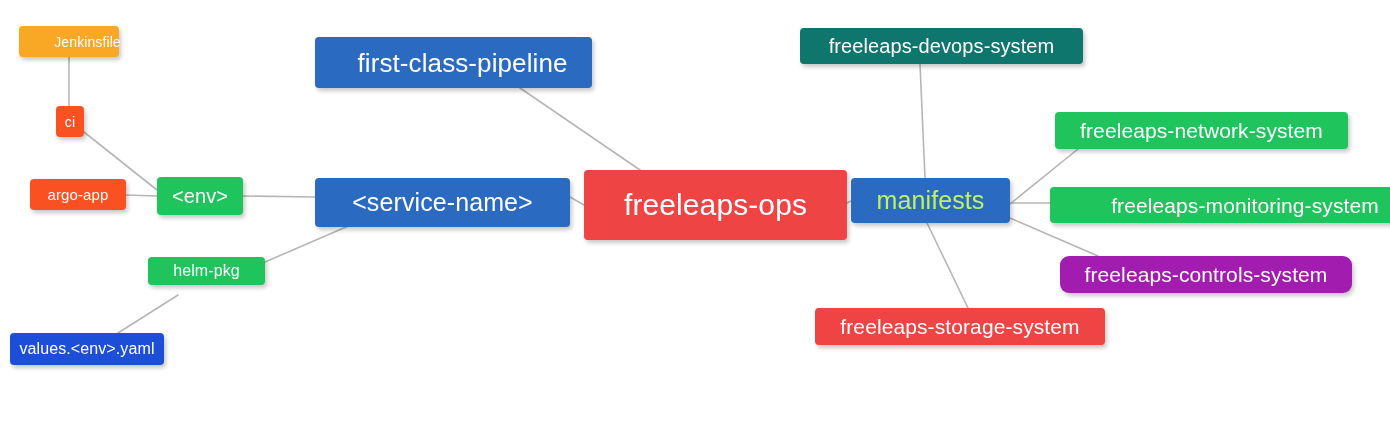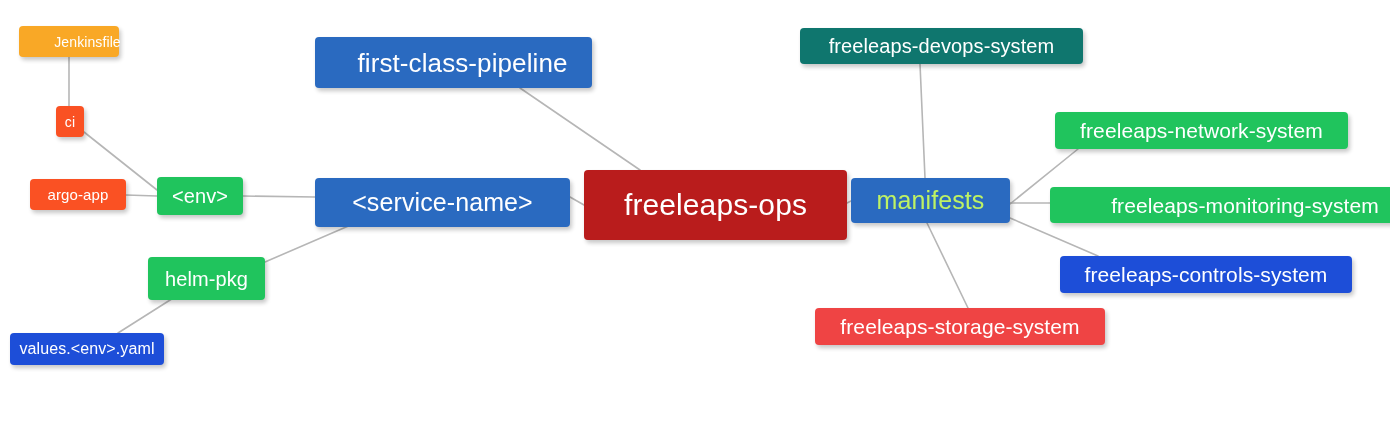--- a/index.html
+++ b/index.html
@@ -60,36 +60,36 @@
       <line x1="157" y1="196" x2="126" y2="195" stroke="#b6b6b6" stroke-width="1.6" stroke-linecap="round"></line>
       <line x1="69" y1="106" x2="69" y2="57" stroke="#b6b6b6" stroke-width="1.6" stroke-linecap="round"></line>
       <line x1="178" y1="295" x2="118" y2="333" stroke="#b6b6b6" stroke-width="1.6" stroke-linecap="round"></line>
       <line x1="925" y1="178" x2="920" y2="64" stroke="#b6b6b6" stroke-width="1.6" stroke-linecap="round"></line>
       <line x1="1010" y1="204" x2="1078" y2="149" stroke="#b6b6b6" stroke-width="1.6" stroke-linecap="round"></line>
       <line x1="1010" y1="203" x2="1050" y2="203" stroke="#b6b6b6" stroke-width="1.6" stroke-linecap="round"></line>
       <line x1="1010" y1="218" x2="1098" y2="256" stroke="#b6b6b6" stroke-width="1.6" stroke-linecap="round"></line>
       <line x1="927" y1="223" x2="968" y2="308" stroke="#b6b6b6" stroke-width="1.6" stroke-linecap="round"></line>
     </svg>
   <div id="node-layer">
-      <div class="node" style="left: 584px; top: 170px; width: 263px; height: 70px; background: #b91c1c; font-size: 30px; color: rgb(255, 255, 255);">
+      <div class="node" style="left: 584px; top: 170px; width: 263px; height: 70px; background: #ef4444; font-size: 30px; color: rgb(255, 255, 255);">
         <span class="node-label">freeleaps-ops</span>
       </div>
       <div class="node" style="left: 315px; top: 172px; width: 255px; height: 49px; background: rgb(42, 106, 192); font-size: 25px; color: rgb(255, 255, 255); margin-top: 6px;">
         <span class="node-label">&lt;service-name&gt;</span>
       </div>
       <div class="node" style="left: 315px; top: 37px; width: 277px; height: 51px; background: rgb(42, 106, 192); font-size: 26px; color: rgb(255, 255, 255); padding-left: 18px;">
         <span class="node-label">first-class-pipeline</span>
       </div>
       <div class="node" style="left: 851px; top: 178px; width: 159px; height: 45px; background: rgb(42, 106, 192); font-size: 25px; color: #bef264;">
         <span class="node-label">manifests</span>
       </div>
       <div class="node" style="left: 157px; top: 177px; width: 86px; height: 38px; background: rgb(32, 196, 93); font-size: 20px; color: rgb(255, 255, 255);">
         <span class="node-label">&lt;env&gt;</span>
       </div>
-      <div class="node" style="left: 148px; top: 257px; width: 117px; height: 43px; background: rgb(32, 196, 93); font-size: 20px; color: rgb(255, 255, 255);">
+      <div class="node" style="left: 148px; top: 257px; width: 117px; height: 28px; background: rgb(32, 196, 93); font-size: 16px; color: rgb(255, 255, 255);">
         <span class="node-label">helm-pkg</span>
       </div>
       <div class="node" style="left: 19px; top: 26px; width: 100px; height: 31px; background: rgb(249, 168, 38); font-size: 14px; color: rgb(255, 255, 255); padding-left: 37px;">
         <span class="node-label">Jenkinsfile</span>
       </div>
       <div class="node" style="left: 56px; top: 106px; width: 28px; height: 31px; background: rgb(250, 81, 35); font-size: 14px; color: rgb(255, 255, 255);">
         <span class="node-label">ci</span>
       </div>
       <div class="node" style="left: 30px; top: 179px; width: 96px; height: 31px; background: rgb(250, 81, 35); font-size: 15px; color: rgb(255, 255, 255); text-align: right;">
         <span class="node-label">argo-app</span>
@@ -99,20 +99,20 @@
       </div>
       <div class="node" style="left: 800px; top: 28px; width: 283px; height: 36px; background: #0f766e; font-size: 20px; color: rgb(255, 255, 255);">
         <span class="node-label">freeleaps-devops-system</span>
       </div>
       <div class="node" style="left: 1055px; top: 112px; width: 293px; height: 37px; background: rgb(32, 196, 93); font-size: 21px; color: rgb(255, 255, 255);">
         <span class="node-label">freeleaps-network-system</span>
       </div>
       <div class="node" style="left: 1050px; top: 187px; width: 390px; height: 36px; background: rgb(32, 196, 93); font-size: 21px; color: rgb(255, 255, 255);">
         <span class="node-label">freeleaps-monitoring-system</span>
       </div>
-      <div class="node" style="left: 1060px; top: 256px; width: 292px; height: 37px; background: #1d4ed8; font-size: 21px; color: rgb(255, 255, 255);">
+      <div class="node" style="left: 1060px; top: 256px; width: 292px; height: 37px; background: #a21caf; font-size: 21px; color: rgb(255, 255, 255); border-radius: 9px;">
         <span class="node-label">freeleaps-controls-system</span>
       </div>
       <div class="node" style="left: 815px; top: 308px; width: 290px; height: 37px; background: #ef4444; font-size: 21px; color: rgb(255, 255, 255);">
         <span class="node-label">freeleaps-storage-system</span>
       </div>
     </div>
 </div>
 
 </body></html>

